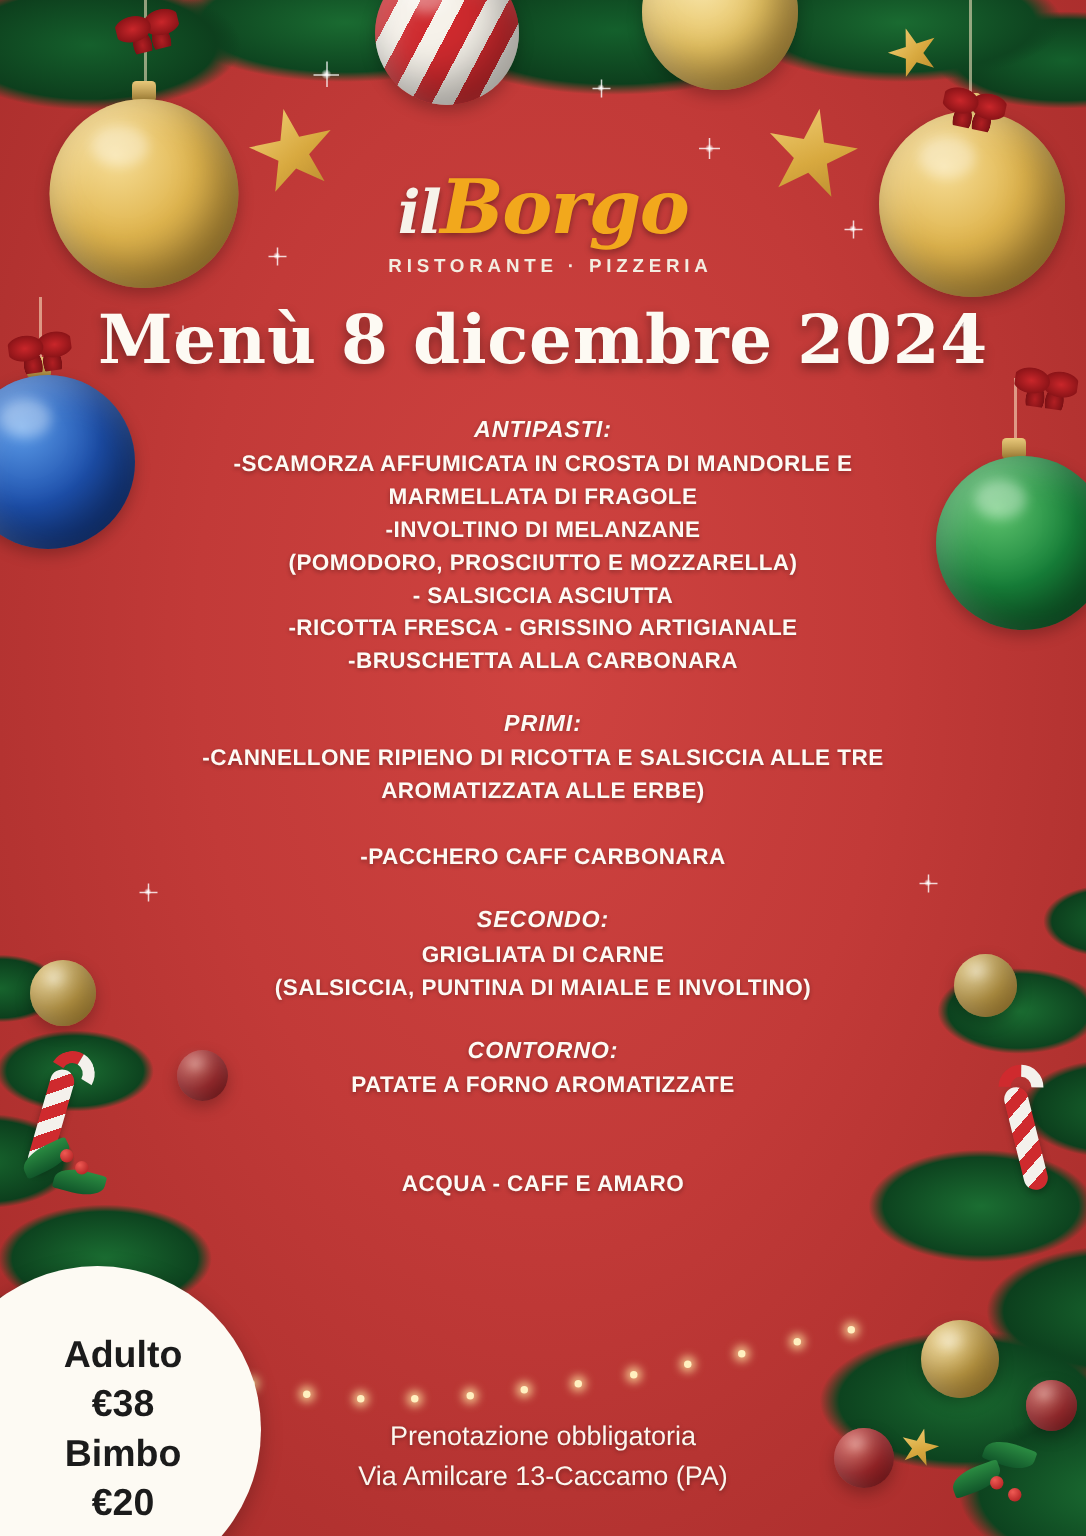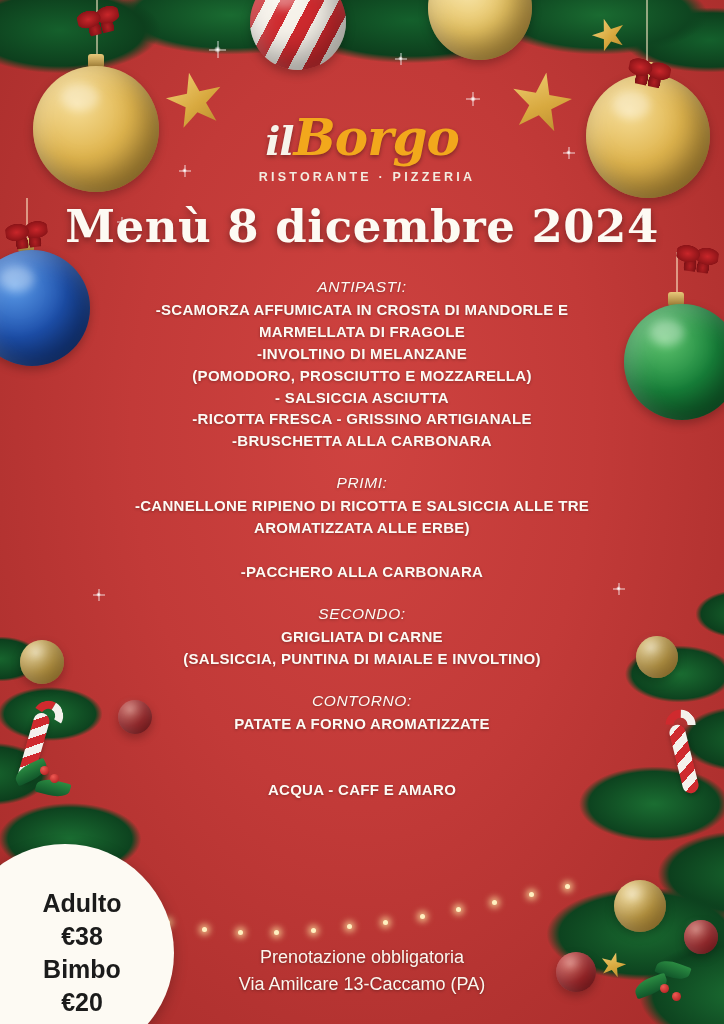--- a/index.html
+++ b/index.html
@@ -181,21 +181,21 @@
     letter-spacing: 0.5px;
   }
   .menu {
     position: absolute;
     top: 278px; left: 60px; right: 60px;
     text-align: center;
     color: #fdfaf4;
   }
   .sec-head {
     font-size: 15.5px;
-    font-weight: 400;
+    font-weight: 700;
     font-style: italic;
     letter-spacing: 0.6px;
     text-shadow: 0 1px 3px rgba(0,0,0,0.3);
     margin-bottom: 3px;
   }
   .sec-lines {
     font-size: 15px;
     font-weight: 700;
     line-height: 1.46;
     letter-spacing: 0.3px;
@@ -380,21 +380,21 @@
       </div>
 
       <div class="gap"></div>
 
       <div>
         <div class="sec-head">PRIMI:</div>
         <div class="sec-lines">
           <div>-CANNELLONE RIPIENO DI RICOTTA E SALSICCIA ALLE  TRE</div>
           <div>AROMATIZZATA ALLE ERBE)</div>
           <div style="height:22px;"></div>
-          <div>-PACCHERO ALLA CARBONARA</div>
+          <div>-PACCHERO CAFF CARBONARA</div>
         </div>
       </div>
 
       <div class="gap"></div>
 
       <div>
         <div class="sec-head">SECONDO:</div>
         <div class="sec-lines">
           <div>GRIGLIATA DI CARNE</div>
           <div>(SALSICCIA, PUNTINA DI MAIALE E INVOLTINO)</div>

